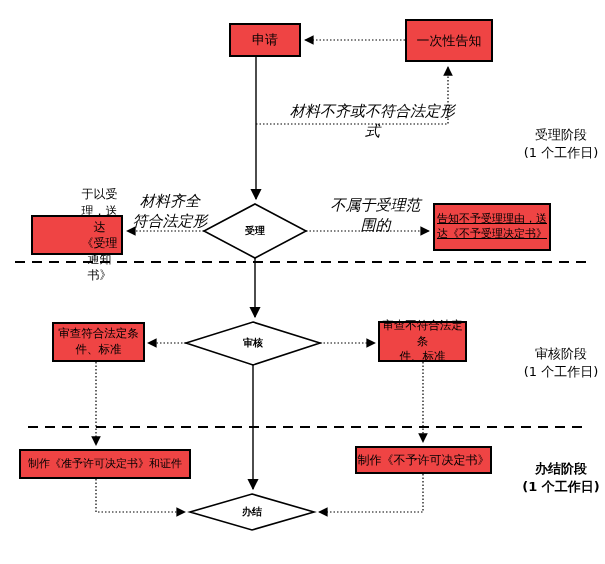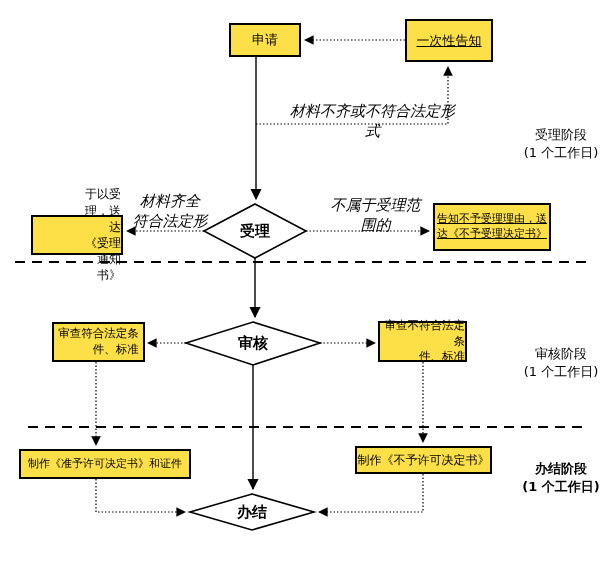--- a/index.html
+++ b/index.html
@@ -8,33 +8,33 @@
     width:605px;height:564px;
     background:#ffffff;
     font-family:"DejaVu Sans", sans-serif;
     color:#000;
     overflow:hidden;
   }
   #lines{position:absolute;left:0;top:0;width:605px;height:564px;}
   .node{
     position:absolute;
     border:2px solid #000;
-    background:#fde047;
+    background:#ef4444;
     display:flex;align-items:center;justify-content:center;
-    text-align:right;
+    text-align:center;
     white-space:pre-line;
     line-height:1.35;
     box-sizing:border-box;
     z-index:2;
   }
   .diamond-label{
     position:absolute;
     display:flex;align-items:center;justify-content:center;
     text-align:center;
-    font-size:15px;font-weight:bold;
+    font-size:10px;font-weight:bold;
     z-index:3;
   }
   .edge-label{
     position:absolute;
     text-align:center;
     font-size:15px;
     font-style:italic;
     white-space:pre-line;
     line-height:1.35;
     z-index:2;
@@ -89,21 +89,21 @@
 
     <g fill="#ffffff" stroke="#000" stroke-width="1.6">
       <polygon points="255,204 306,231 255,258 204,231"></polygon>
       <polygon points="253,322 320,343 253,365 186,343"></polygon>
       <polygon points="252,494 314,512 252,530 190,512"></polygon>
     </g>
   </svg>
 
   <div class="node f13" style="left:229px;top:23px;width:72px;height:34px;">申请</div>
 
-  <div class="node f13" style="left:405px;top:19px;width:88px;height:43px;text-decoration:underline;">一次性告知</div>
+  <div class="node f13" style="left:405px;top:19px;width:88px;height:43px;">一次性告知</div>
 
   <div class="node f12" style="left:31px;top:215px;width:92px;height:40px;padding-left:45px;">于以受理，送达
 《受理通知书》</div>
 
   <div class="node f11" style="left:433px;top:203px;width:118px;height:48px;text-decoration:underline;">告知不予受理理由，送
 达《不予受理决定书》</div>
 
   <div class="node f115" style="left:52px;top:322px;width:93px;height:40px;">审查符合法定条
 件、标准</div>
 

